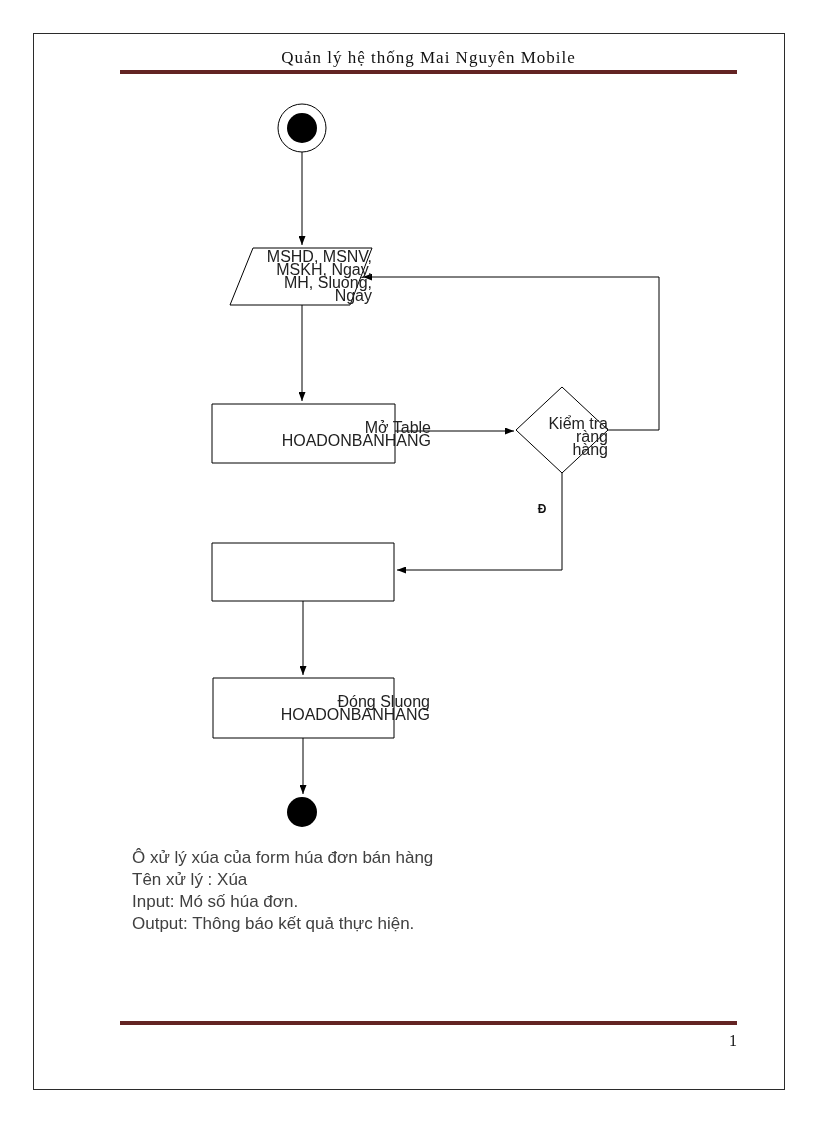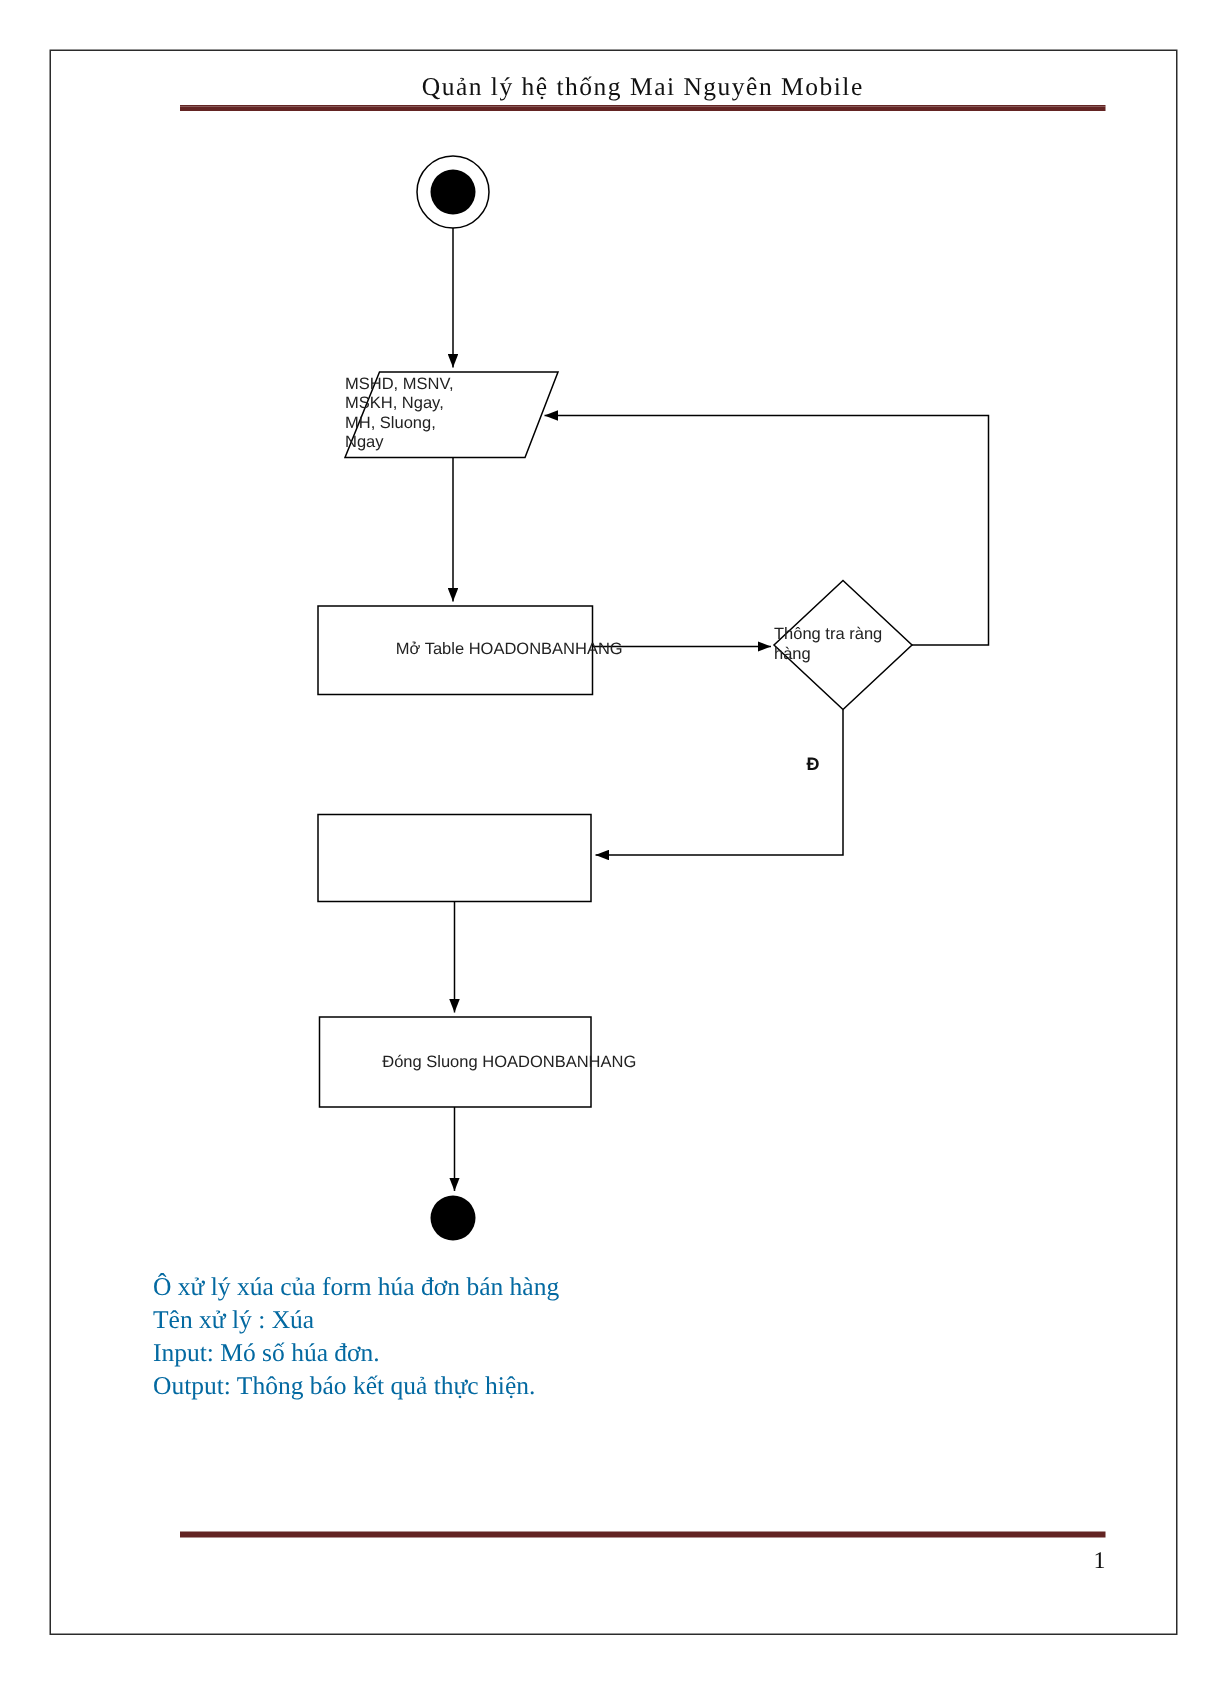--- a/index.html
+++ b/index.html
@@ -40,33 +40,33 @@
   .footer-pagenum{
     position:absolute;left:120px;top:1032px;width:617px;
     text-align:right;font-size:16px;color:#111;
     font-family:"Liberation Serif", serif;
   }
   svg.flow{position:absolute;left:0;top:0;}
   svg.flow *{vector-effect:non-scaling-stroke;}
   .flabel{
     position:absolute;
     font-family:"Liberation Sans", sans-serif;
-    font-size:11px;line-height:13px;color:#222;
-    text-align:left;
+    font-size:16px;line-height:13px;color:#222;
+    text-align:right;
   }
   .flabel.center-box{display:flex;align-items:center;justify-content:center;margin-left:36px;}
   .yes-label{
     position:absolute;left:532px;top:502px;width:20px;
     font-family:"Liberation Sans", sans-serif;
     font-weight:bold;font-size:12px;color:#111;text-align:center;
   }
   .desc-block{
-    position:absolute;left:102px;top:847px;width:480px;
-    font-family:Liberation Serif, serif;
-    font-size:17px;line-height:22px;color:#0369a1;
+    position:absolute;left:132px;top:847px;width:480px;
+    font-family:Liberation Sans, sans-serif;
+    font-size:17px;line-height:22px;color:#404040;
   }
 </style>
 </head>
 <body>
 
 <div class="page">
 
   <div class="page-border"></div>
 
   <div class="header-title">Quản lý hệ thống Mai Nguyên Mobile</div>
@@ -102,21 +102,21 @@
   <div class="flabel" style="left:230px;top:250px;width:142px;">
     <div>MSHD, MSNV,</div>
     <div>MSKH, Ngay,</div>
     <div>MH, Sluong,</div>
     <div>Ngay</div>
   </div>
 
   <div class="flabel center-box" style="left:212px;top:404px;width:183px;height:59px;">Mở Table HOADONBANHANG</div>
 
   <div class="flabel" style="left:516px;top:417px;width:92px;">
-    <div>Thông tra ràng</div>
+    <div>Kiểm tra ràng</div>
     <div>hàng</div>
   </div>
 
   <div class="yes-label">Đ</div>
 
 
   <div class="flabel center-box" style="left:213px;top:678px;width:181px;height:60px;">Đóng Sluong HOADONBANHANG</div>
 
   <div class="desc-block">
     <div>Ô xử lý xúa của form húa đơn bán hàng</div>

